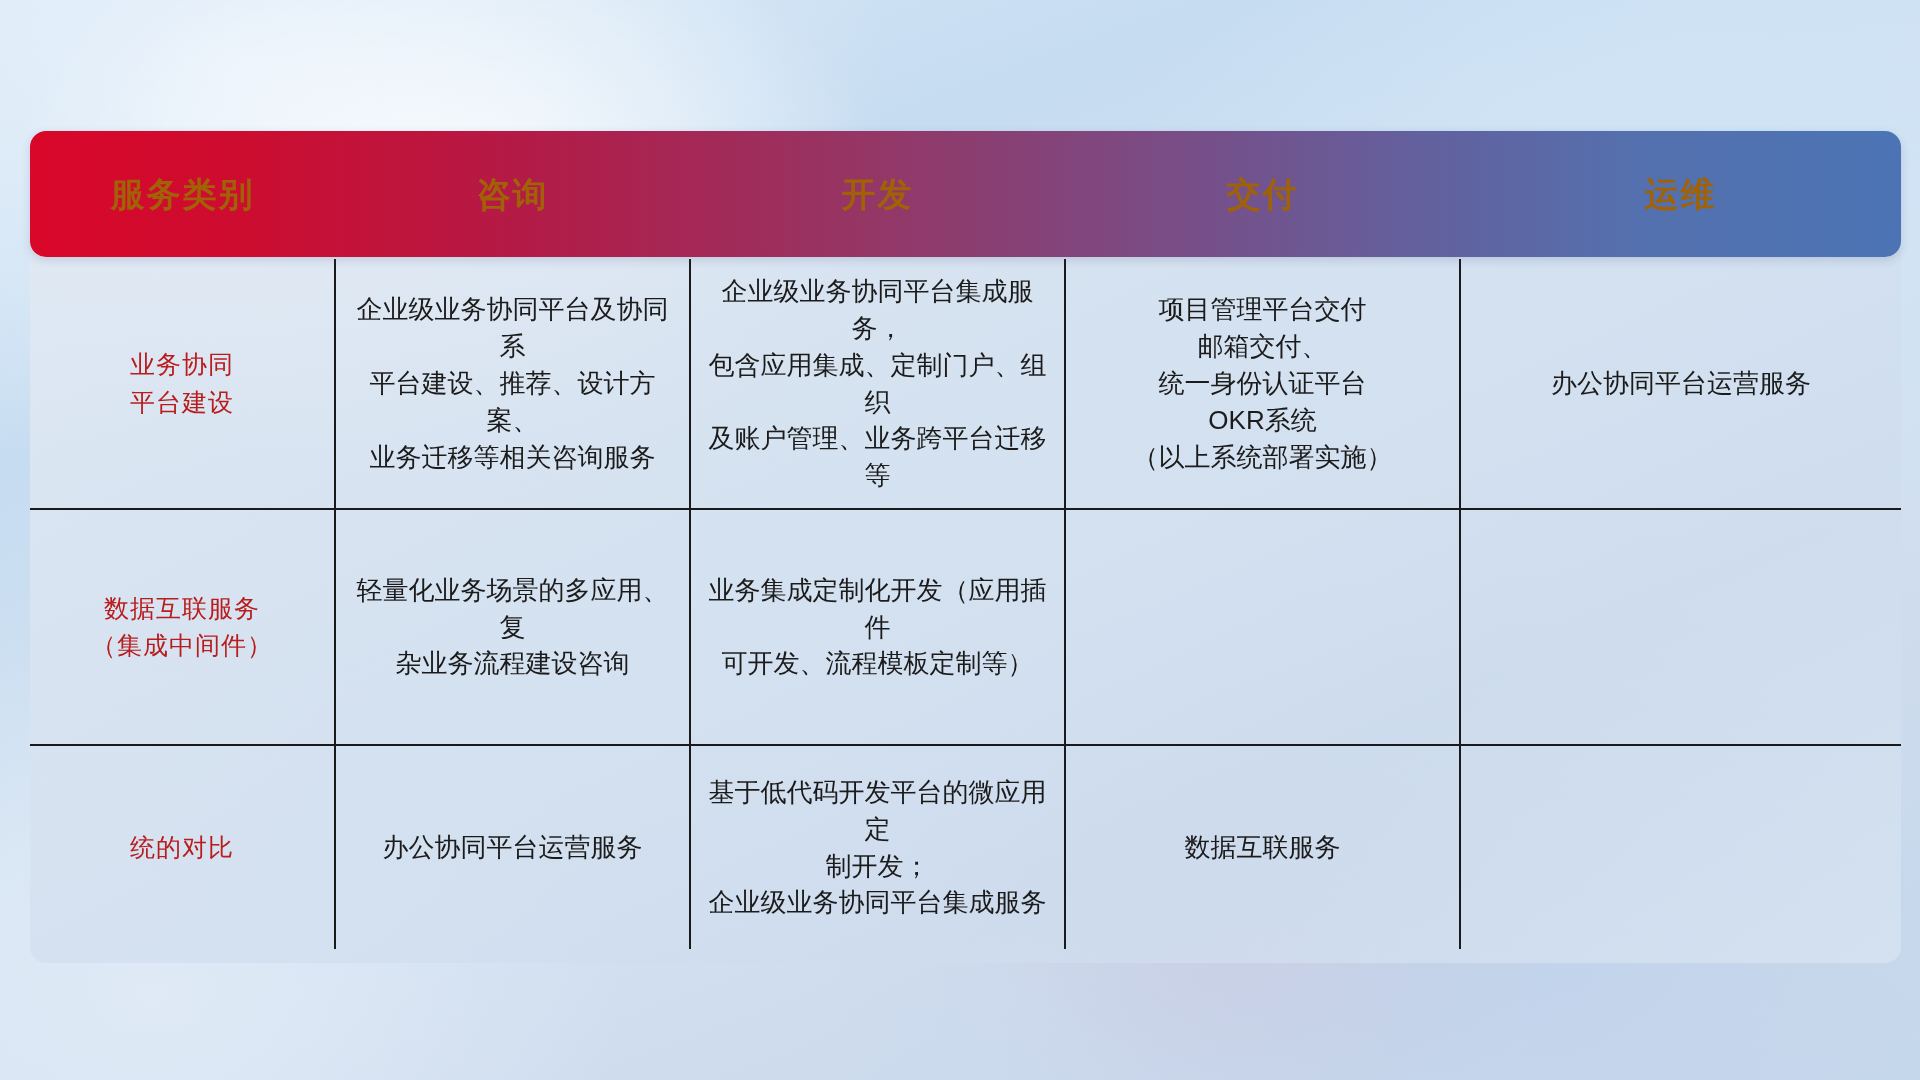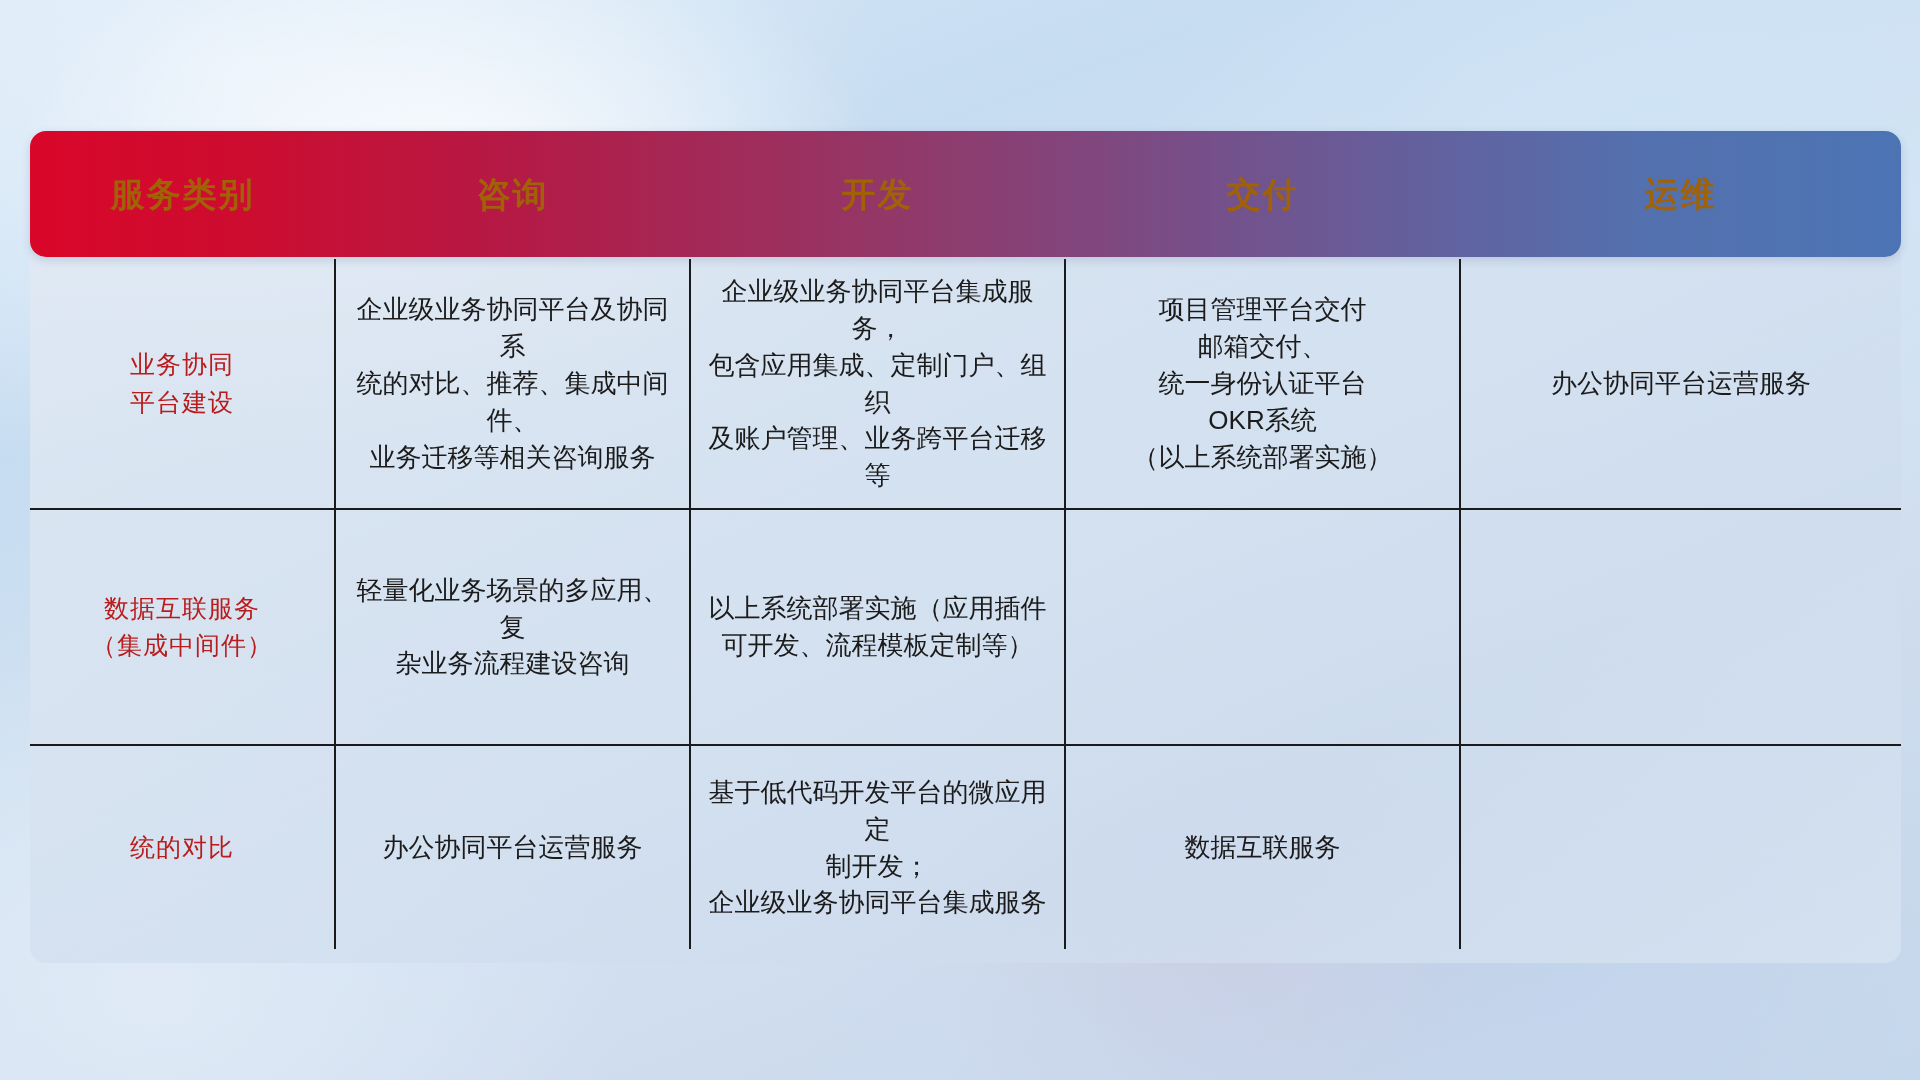--- a/index.html
+++ b/index.html
@@ -135,21 +135,21 @@
       </tr>
     </thead>
     <tbody>
       <tr class="r1">
         <td>
             <span class="cell-text">业务协同
 平台建设</span>
           </td>
         <td>
             <span class="cell-text">企业级业务协同平台及协同系
-统的对比、推荐、集成中间件、
+平台建设、推荐、设计方案、
 业务迁移等相关咨询服务</span>
           </td>
         <td>
             <span class="cell-text">企业级业务协同平台集成服务，
 包含应用集成、定制门户、组织
 及账户管理、业务跨平台迁移等</span>
           </td>
         <td>
             <span class="cell-text">项目管理平台交付
 邮箱交付、
@@ -164,21 +164,21 @@
       <tr class="r2">
         <td>
             <span class="cell-text">数据互联服务
 （集成中间件）</span>
           </td>
         <td>
             <span class="cell-text">轻量化业务场景的多应用、复
 杂业务流程建设咨询</span>
           </td>
         <td>
-            <span class="cell-text">以上系统部署实施（应用插件
+            <span class="cell-text">业务集成定制化开发（应用插件
 可开发、流程模板定制等）</span>
           </td>
         <td>
             <span class="cell-text"></span>
           </td>
         <td>
             <span class="cell-text"></span>
           </td>
       </tr>
       <tr class="r3">

